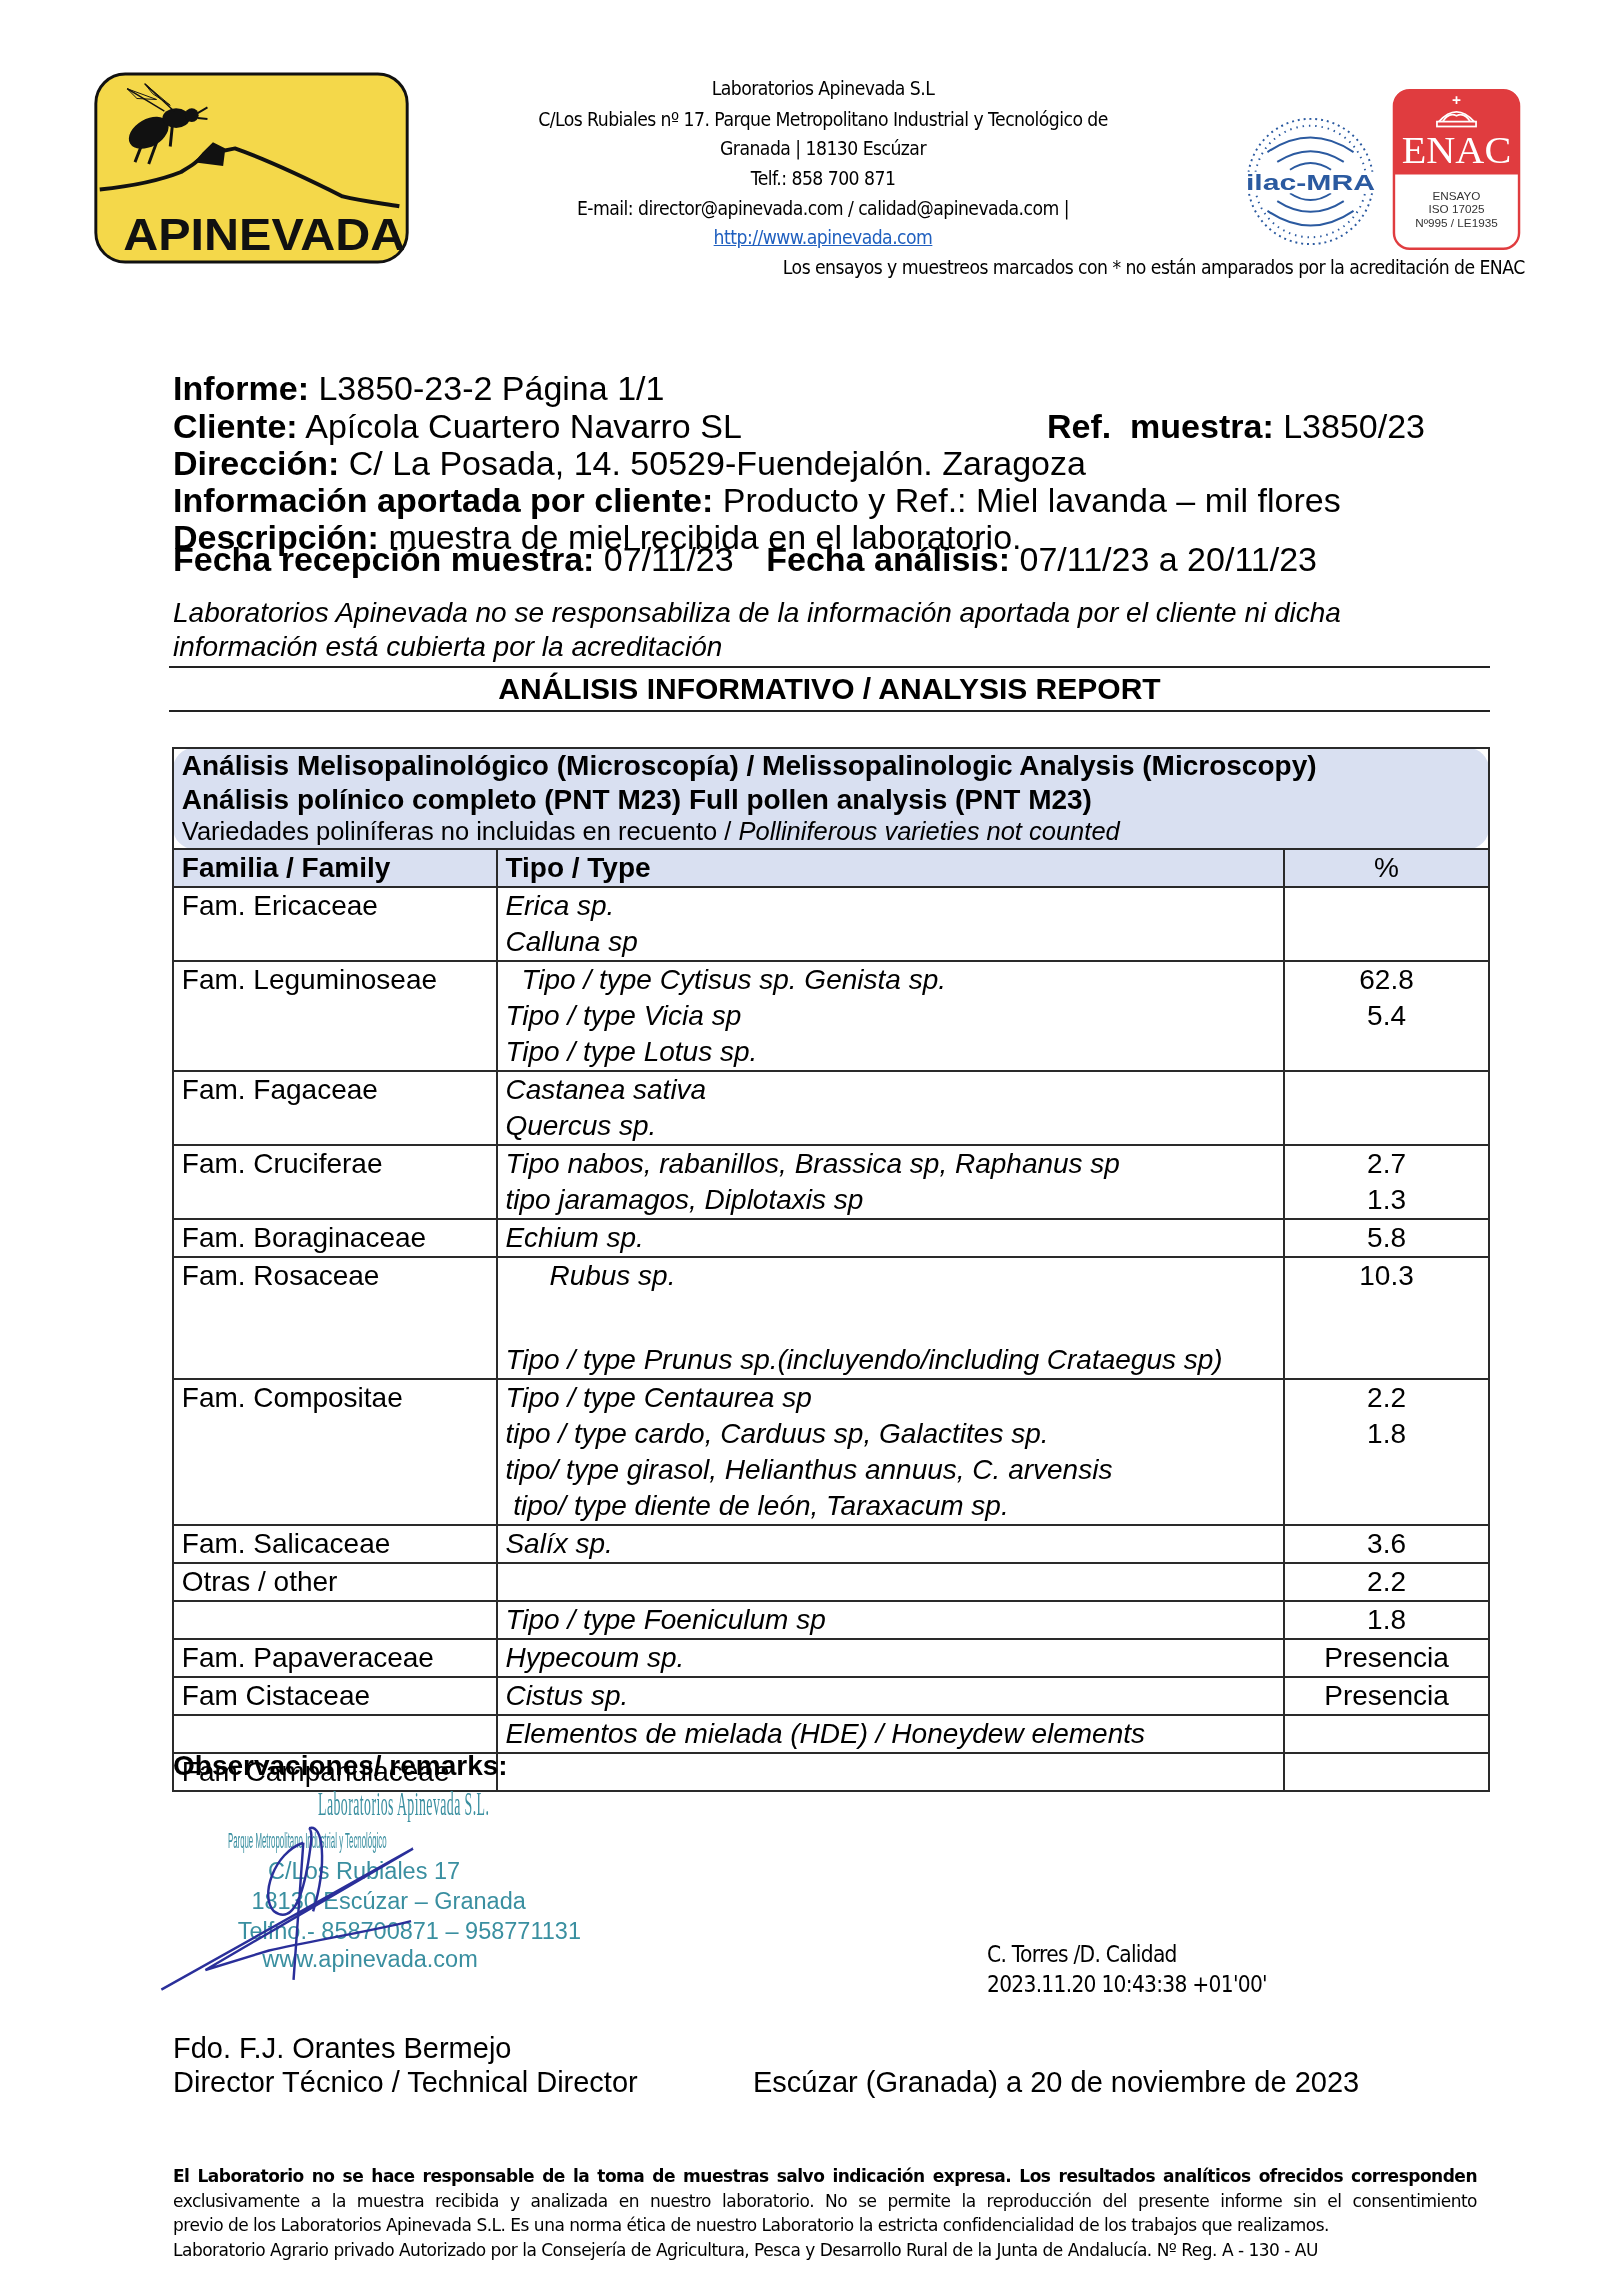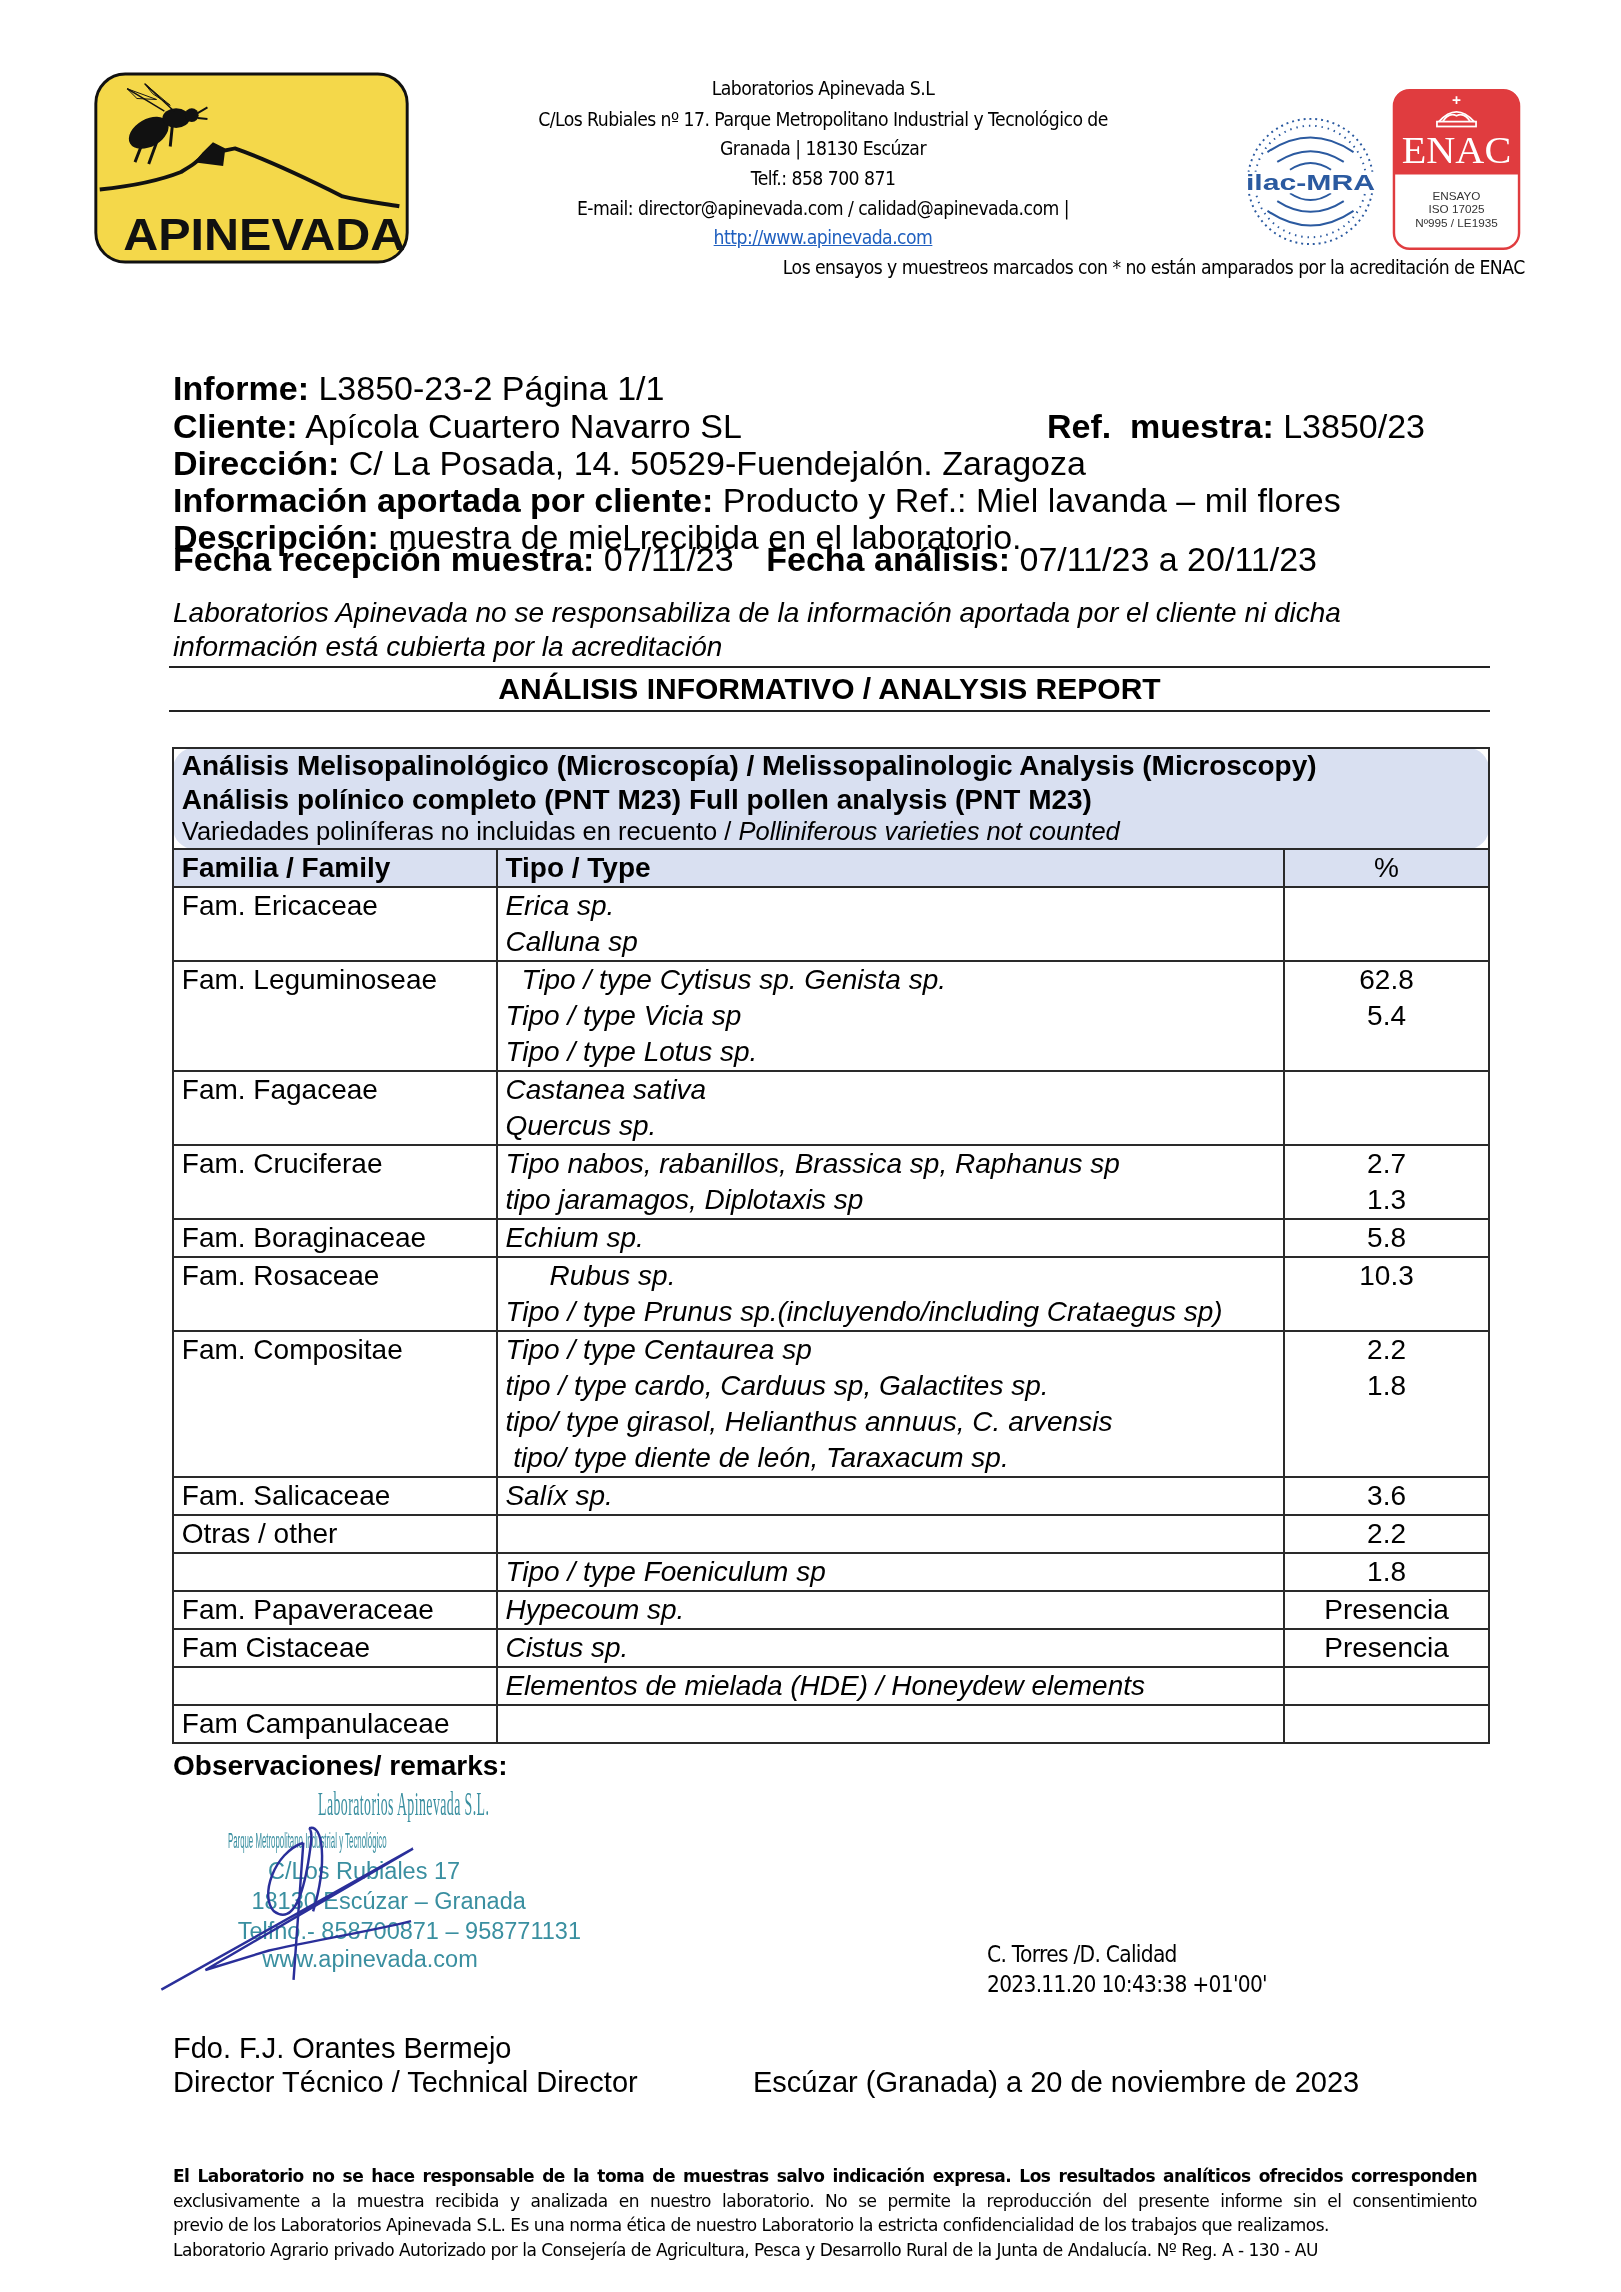--- a/index.html
+++ b/index.html
@@ -211,21 +211,21 @@
           <span class="line" data-name="pollen-type" style="white-space: pre;">Echium sp.</span>
         </td>
         <td class="c3" data-name="percent-cell">
           <span class="line" data-name="percent-value">5.8</span>
         </td>
       </tr>
       <tr data-name="table-row">
         <td class="c1" data-name="family-cell">Fam. Rosaceae</td>
         <td class="c2" data-name="type-cell">
           <span class="line" data-name="pollen-type" style="white-space: pre; margin-left: 44px;">Rubus sp.</span>
-          <span class="line" data-name="pollen-type" style="white-space: pre;">Tipo / type Prunus sp.(incluyendo/including Crataegus sp)</span>
+          <span class="line" data-name="pollen-type" style="white-space: pre; margin-top: 48px;">Tipo / type Prunus sp.(incluyendo/including Crataegus sp)</span>
         </td>
         <td class="c3" data-name="percent-cell">
           <span class="line" data-name="percent-value">10.3</span>
           <span class="line" data-name="percent-value">&nbsp;</span>
         </td>
       </tr>
       <tr data-name="table-row">
         <td class="c1" data-name="family-cell">Fam. Compositae</td>
         <td class="c2" data-name="type-cell">
           <span class="line" data-name="pollen-type" style="white-space: pre;">Tipo / type Centaurea sp</span>

